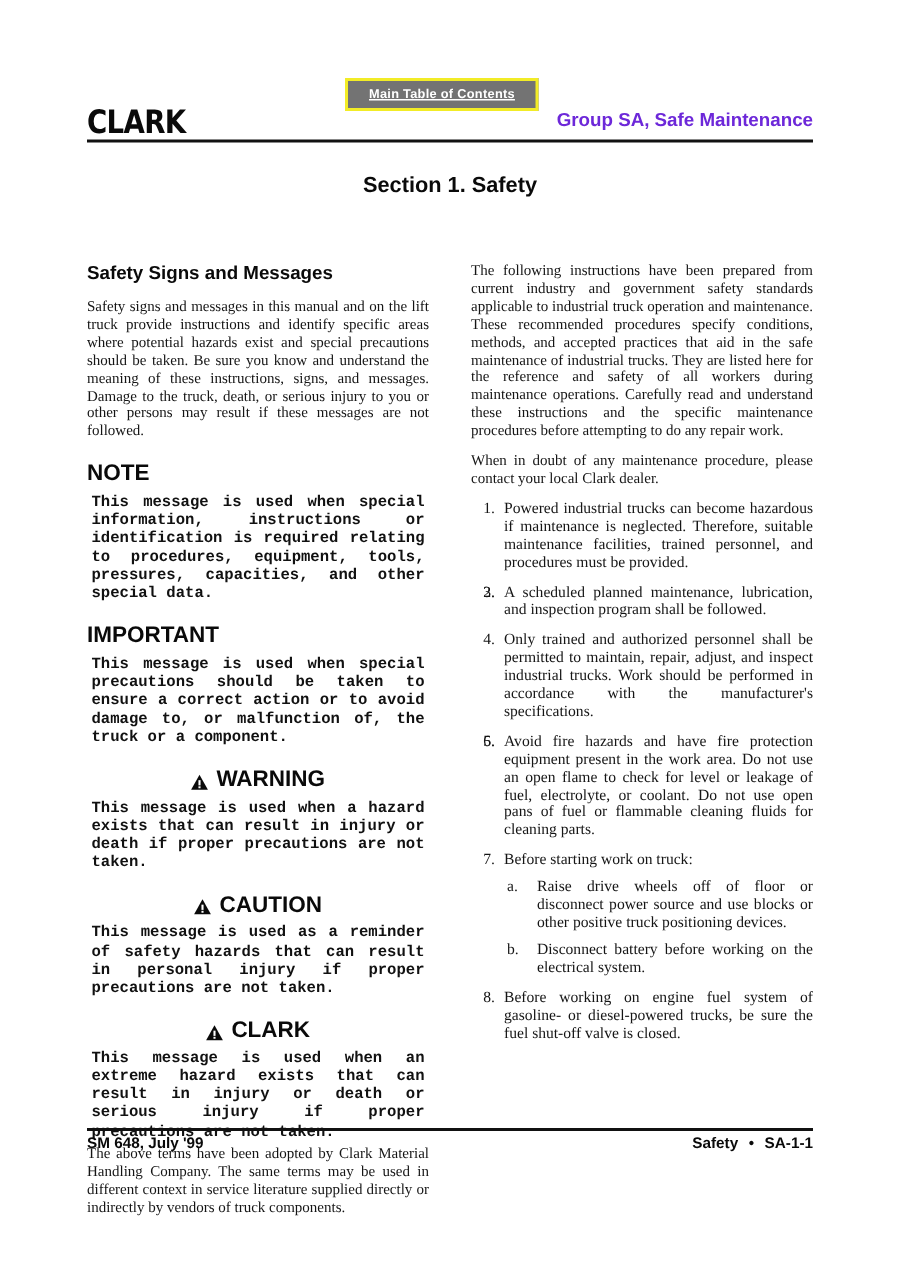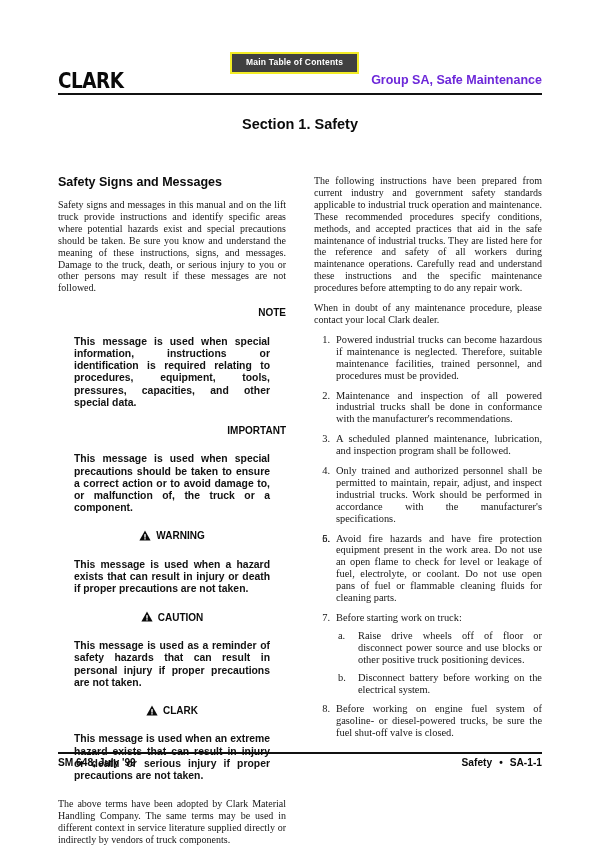--- a/index.html
+++ b/index.html
@@ -33,32 +33,33 @@
   }
 
   
   .toc-button-wrap {
     position: absolute;
     left: 172px;
     top: 52px;
   }
   .toc-button {
     display: block;
-    background: #404040;
+    background: #737373;
     border: 2px solid #f2ec26;
     color: #ffffff;
     font-family: "Liberation Sans", "DejaVu Sans", sans-serif;
     font-weight: bold;
     font-size: 8.5px;
     letter-spacing: 0.2px;
     padding: 4px 14px 5px 14px;
     text-align: center;
     cursor: pointer;
     line-height: 1;
     white-space: nowrap;
+    text-decoration: underline;
   }
 
   
   .masthead {
     position: absolute;
     left: 0;
     top: 70px;
     width: 484px;
     height: 26px;
   }
@@ -144,40 +145,40 @@
   }
   p.body:last-child { margin-bottom: 0; }
 
   
   .notice {
     margin-top: 13px;
   }
   .notice-label {
     font-family: "Liberation Sans", "DejaVu Sans", sans-serif;
     font-weight: bold;
-    font-size: 10px;
-    text-align: right;
+    font-size: 15px;
+    text-align: left;
     color: #0a0a0a;
     margin-bottom: 2px;
     line-height: 1.25;
   }
   .notice-label.with-icon {
     display: flex;
     align-items: center;
     justify-content: center;
     gap: 5px;
   }
   .notice-body {
-    font-family: Liberation Sans, sans-serif;
+    font-family: Liberation Mono, monospace;
     font-weight: bold;
     font-size: 10.4px;
     line-height: 12.2px;
     text-align: justify;
     color: #111111;
-    margin: 16px;
+    margin: 3px;
   }
 
   .warn-tri {
     display: inline-block;
     width: 12px;
     height: 11px;
     flex: 0 0 auto;
     position: relative;
     top: -1px;
   }
@@ -350,21 +351,20 @@
         <p class="body">The following instructions have been prepared from current industry and government safety standards applicable to industrial truck operation and maintenance. These recommended procedures specify conditions, methods, and accepted practices that aid in the safe maintenance of industrial trucks. They are listed here for the reference and safety of all workers during maintenance operations. Carefully read and understand these instructions and the specific maintenance procedures before attempting to do any repair work.</p>
         <p class="body">When in doubt of any maintenance procedure, please contact your local Clark dealer.</p>
 
         <ol class="num-list">
           <li>
             <span class="marker">1.</span>
             <span>Powered industrial trucks can become hazardous if maintenance is neglected. Therefore, suitable maintenance facilities, trained personnel, and procedures must be provided.</span>
           </li>
           <li>
             <span class="marker">2.</span>
-            <span>Maintenance and inspection of all powered industrial trucks shall be done in conformance with the manufacturer's recommendations.</span>
           </li>
           <li>
             <span class="marker">3.</span>
             <span>A scheduled planned maintenance, lubrication, and inspection program shall be followed.</span>
           </li>
           <li>
             <span class="marker">4.</span>
             <span>Only trained and authorized personnel shall be permitted to maintain, repair, adjust, and inspect industrial trucks. Work should be performed in accordance with the manufacturer's specifications.</span>
           </li>
           <li>

